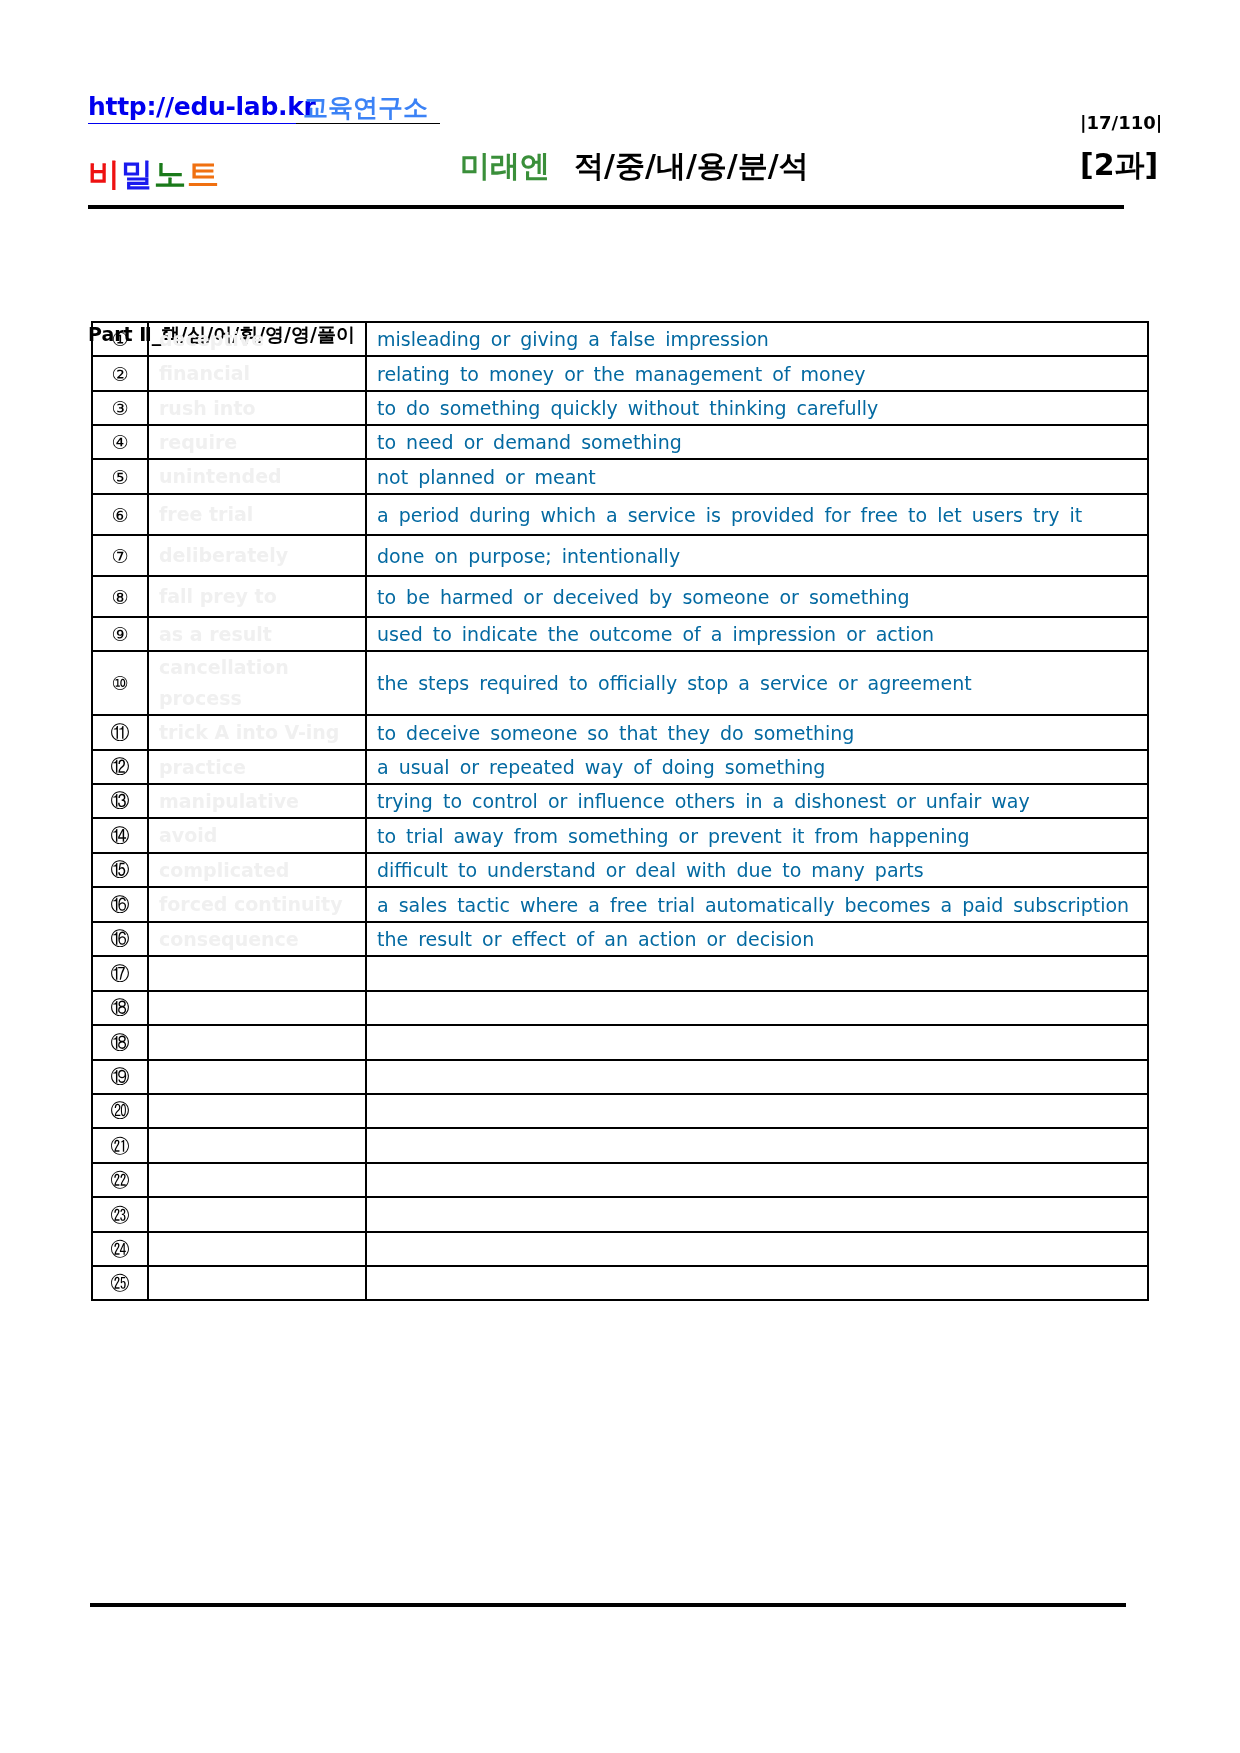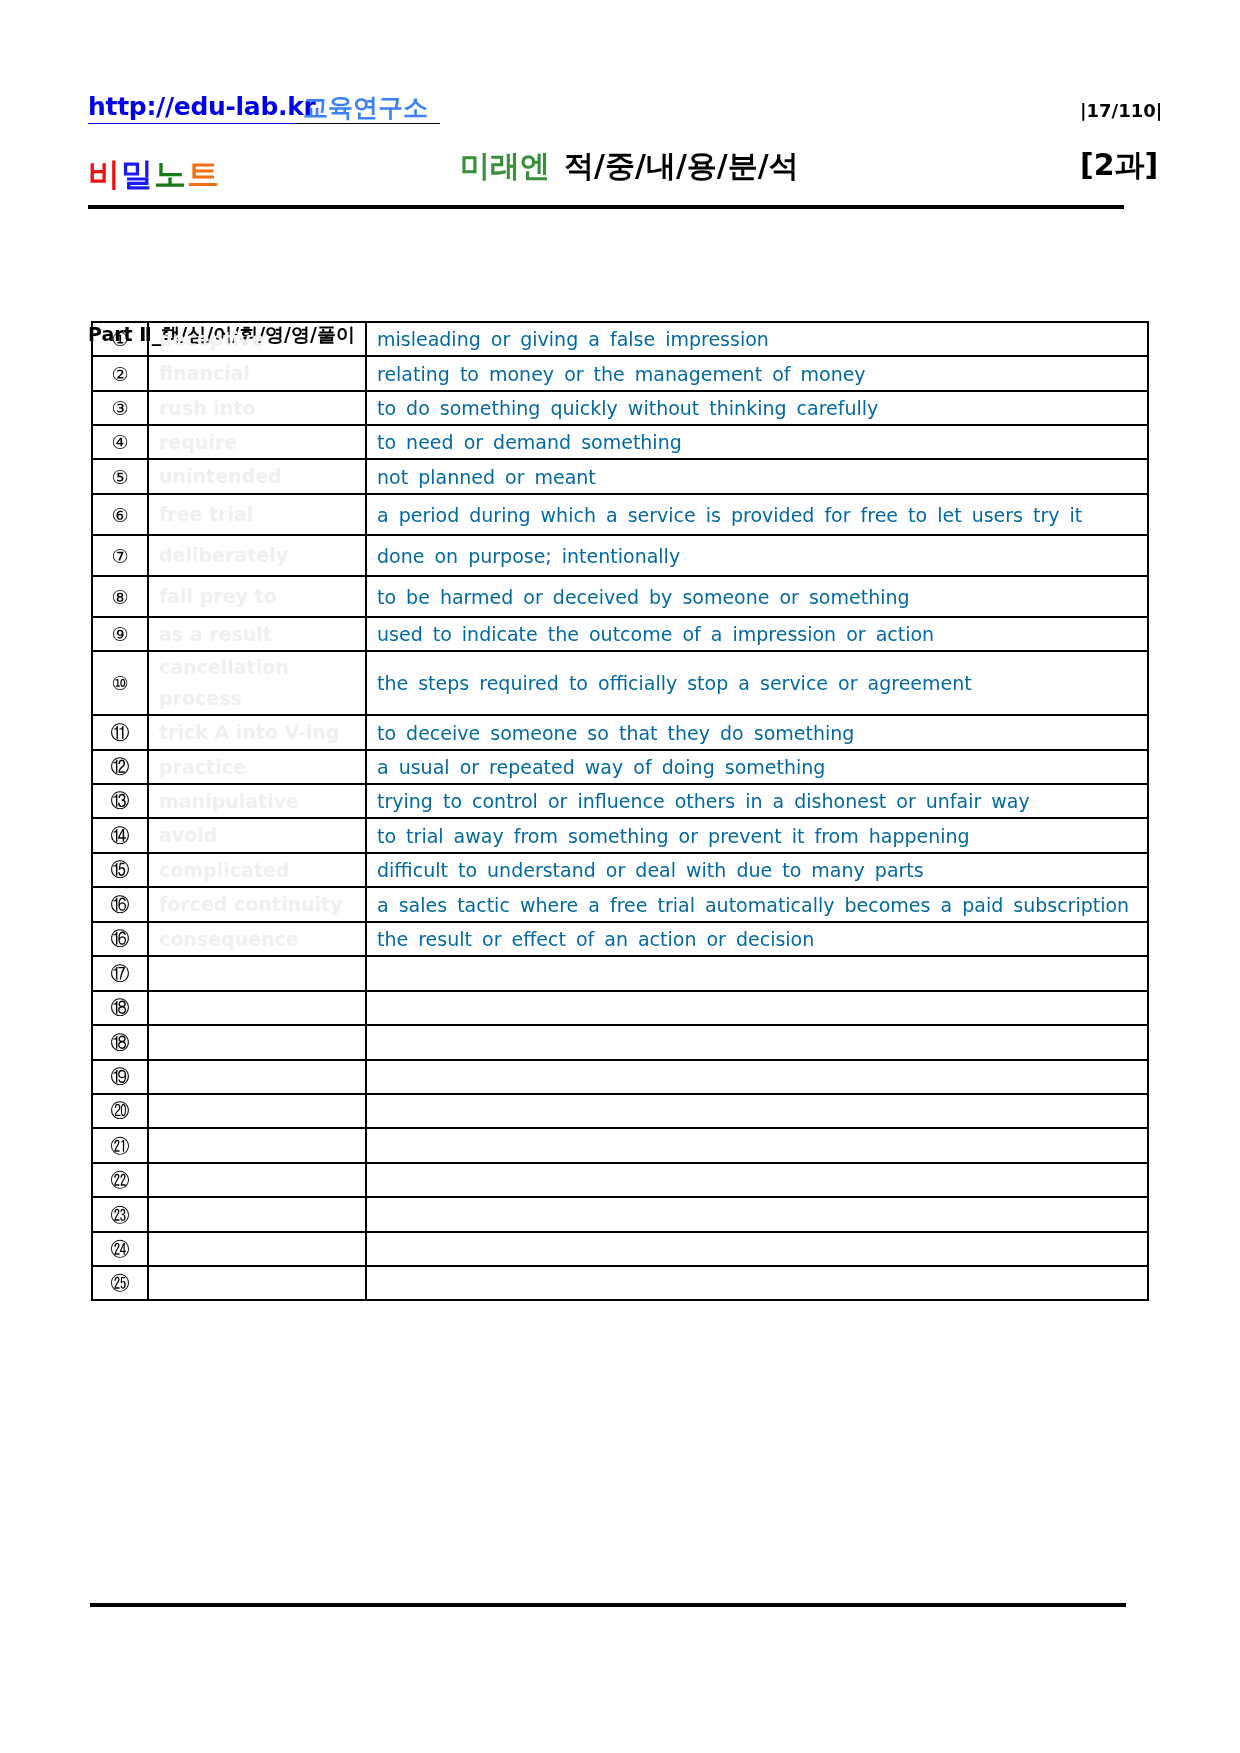--- a/index.html
+++ b/index.html
@@ -6,23 +6,23 @@
   body { width: 1240px; height: 1753px; position: relative; overflow: hidden;
          font-family: "DejaVu Sans", "Liberation Sans", sans-serif; color: #000; }
   .hdr-link { position: absolute; left: 88px; top: 92px; font-size: 25px; font-weight: bold;
               color: #0000ee; text-decoration: none; letter-spacing: -0.3px; }
   .hdr-org { position: absolute; left: 303px; top: 91px; font-size: 25px; font-weight: bold; color: #3b82f6; }
   .hdr-underline { position: absolute; left: 88px; top: 123px; width: 352px; height: 1px; background: #000; }
   .hdr-underline .blue { position: absolute; left: 0; top: 0; width: 208px; height: 1px; background: #0000ee; }
   .brand { position: absolute; left: 88px; top: 137px; font-size: 32px; font-weight: bold; letter-spacing: 1px; margin-top: 16px; }
   .brand span { display: inline-block; }
   .title { position: absolute; left: 460px; top: 146px; font-size: 30px; font-weight: bold; }
-  .title .pub { color: #3a8f3a; margin-right: 14px; }
+  .title .pub { color: #3a8f3a; margin-right: 24px; }
   .title .sub { color: #000; margin-top: 13px; }
-  .page-no { position: absolute; left: 1080px; top: 100px; font-size: 18px; font-weight: bold; }
+  .page-no { position: absolute; left: 1080px; top: 112px; font-size: 18px; font-weight: bold; }
   .lesson { position: absolute; left: 1080px; top: 145px; font-size: 30px; font-weight: bold; }
   .rule-top { position: absolute; left: 88px; top: 205px; width: 1036px; height: 4px; background: #000; }
   .rule-bottom { position: absolute; left: 90px; top: 1603px; width: 1036px; height: 4px; background: #000; }
   .section-title { position: absolute; left: 88px; top: 282px; font-size: 19px; font-weight: bold; margin-top: 40px; }
 
   table.vocab { position: absolute; left: 91px; top: 321px; width: 1058px; border-collapse: collapse; table-layout: fixed; }
   table.vocab td { border: 2px solid #000; padding: 0; font-size: 19px; vertical-align: middle; }
   td.num { width: 54px; text-align: center; font-size: 18px; }
   td.word { width: 206px; padding-left: 10px !important; color: #f0f0f0; font-weight: bold; line-height: 31px; }
   td.def { padding-left: 10px !important; word-spacing: 4px; color: #0369a1; }

